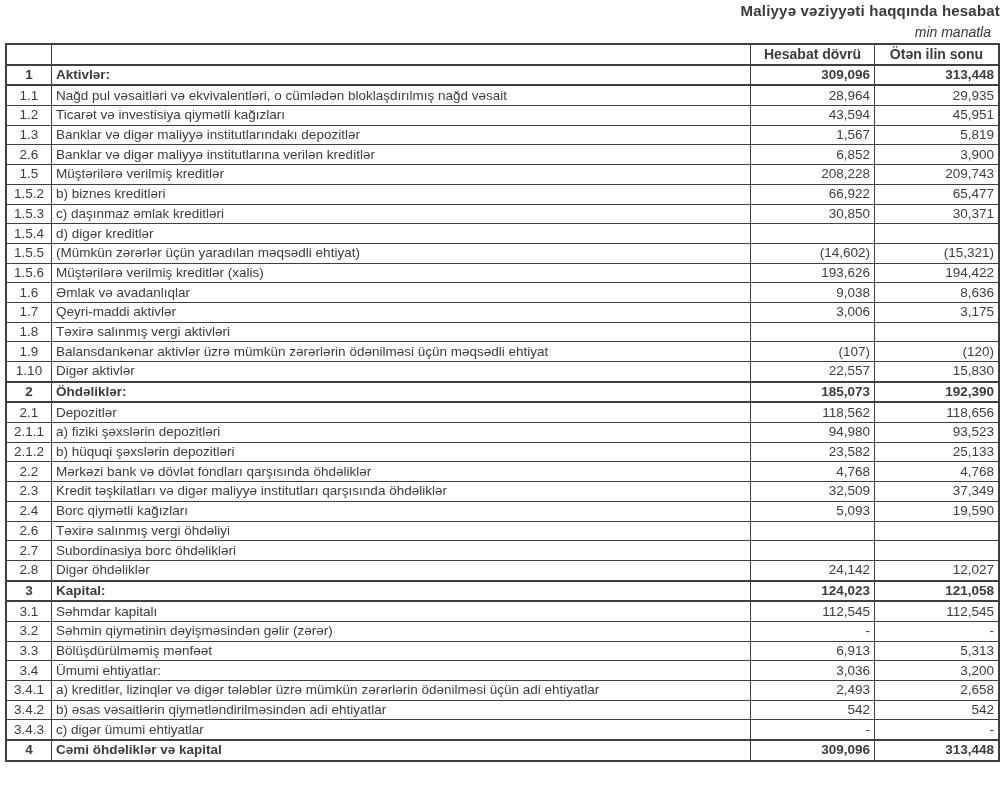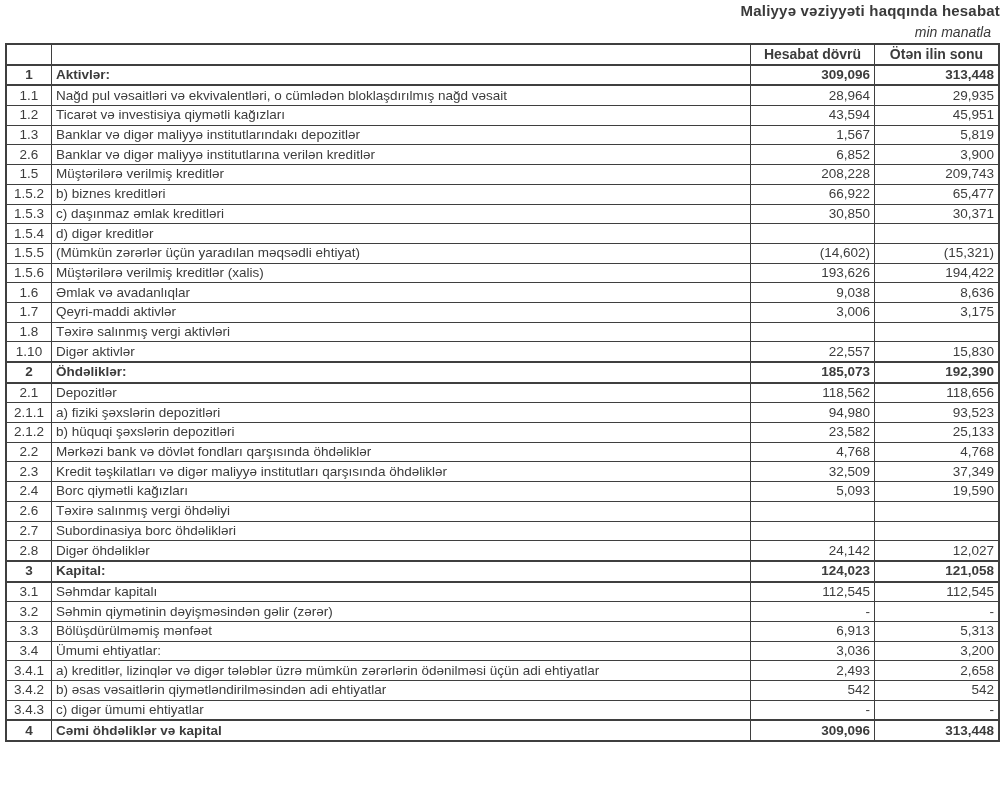--- a/index.html
+++ b/index.html
@@ -155,20 +155,26 @@
           <td class="c-val">3,006</td>
           <td class="c-val">3,175</td>
         </tr>
         <tr>
           <td class="c-num">1.8</td>
           <td class="c-desc">Təxirə salınmış vergi aktivləri</td>
           <td class="c-val"></td>
           <td class="c-val"></td>
         </tr>
         <tr>
+          <td class="c-num">1.9</td>
+          <td class="c-desc">Balansdankənar aktivlər üzrə mümkün zərərlərin ödənilməsi üçün məqsədli ehtiyat</td>
+          <td class="c-val">(107)</td>
+          <td class="c-val">(120)</td>
+        </tr>
+        <tr>
           <td class="c-num">1.10</td>
           <td class="c-desc">Digər aktivlər</td>
           <td class="c-val">22,557</td>
           <td class="c-val">15,830</td>
         </tr>
         <tr class="section">
           <td class="c-num">2</td>
           <td class="c-desc">Öhdəliklər:</td>
           <td class="c-val">185,073</td>
           <td class="c-val">192,390</td>

